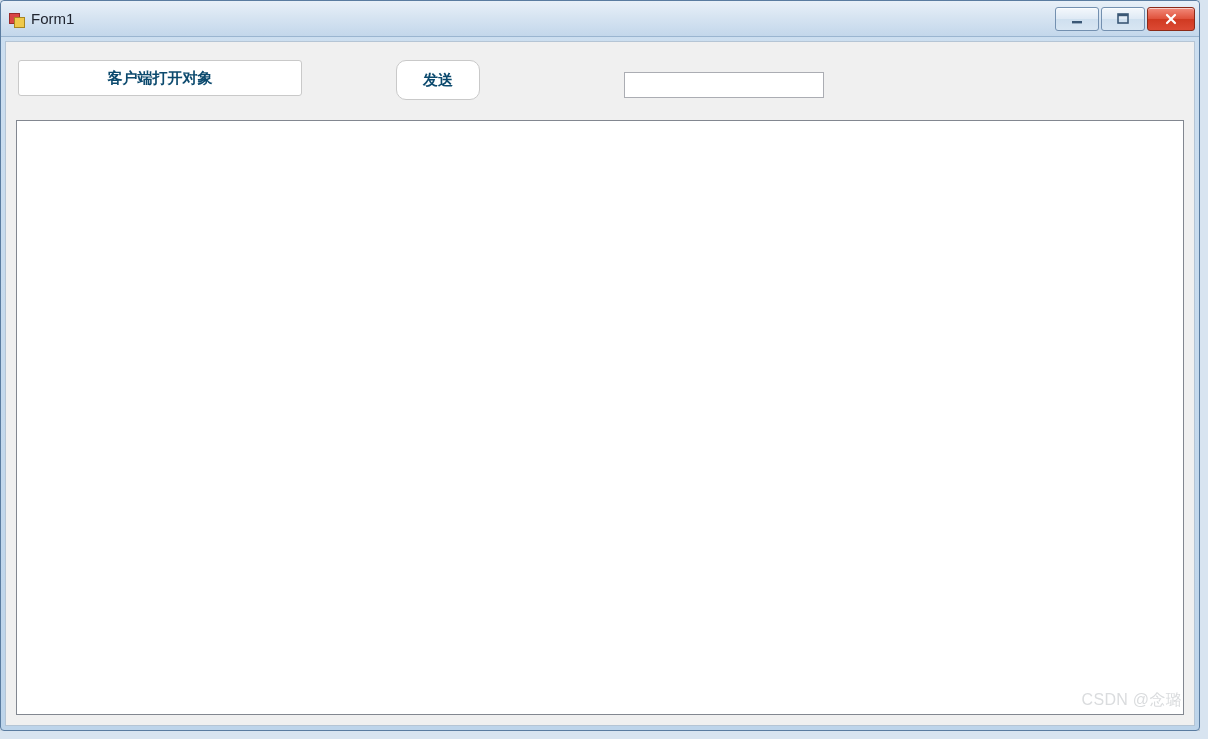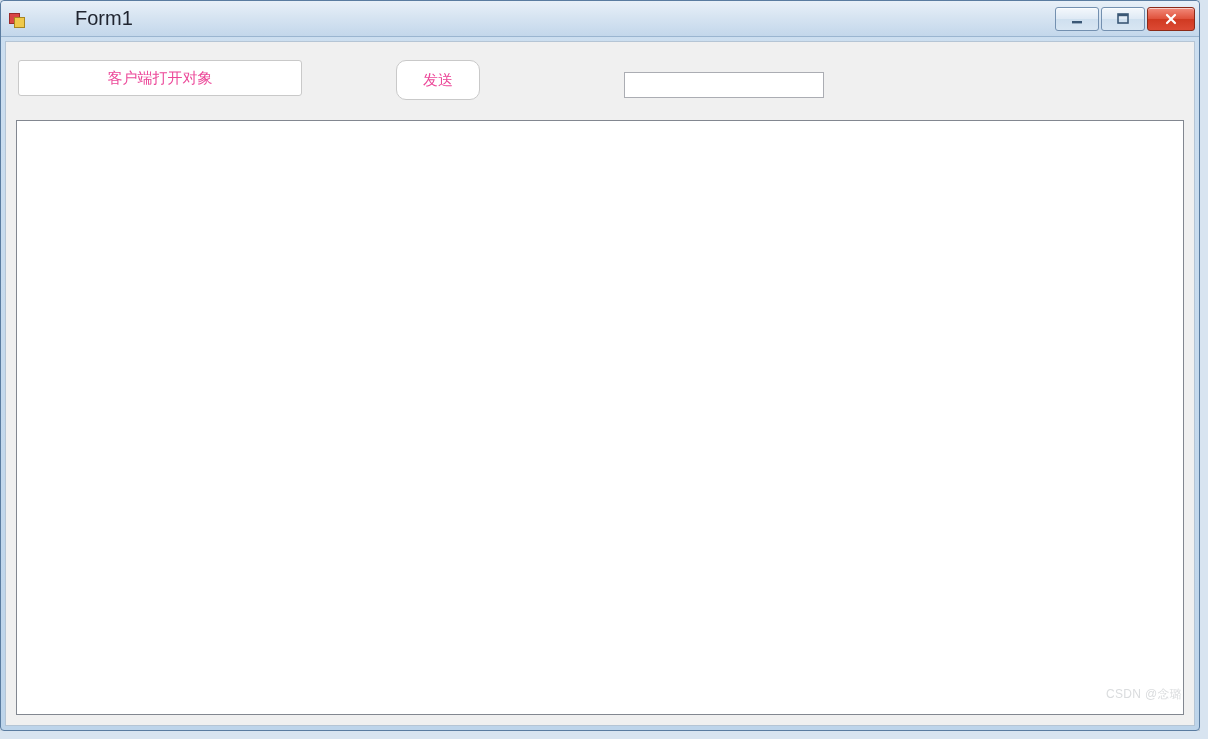--- a/index.html
+++ b/index.html
@@ -63,24 +63,23 @@
       position: absolute;
       top: 6px;
       left: 5px;
       width: 9px;
       height: 9px;
       background: #f0c94a;
       border: 1px solid #a88520;
     }
 
     .title-text {
-      font-size: 20px;
+      font-size: 15px;
       color: #202530;
       flex: 0 0 auto;
-      margin-left: 44px;
     }
 
     .title-spacer {
       flex: 1;
     }
 
     .window-controls {
       display: flex;
       gap: 2px;
     }
@@ -123,27 +122,28 @@
       top: 0;
       height: 70px;
     }
 
     .wf-button {
       position: absolute;
       background: #ffffff;
       border: 1px solid #c9c9c9;
       border-radius: 3px;
       font-size: 15px;
-      color: #ec4899;
+      color: #0c4a6e;
       cursor: pointer;
       display: flex;
       align-items: center;
       justify-content: center;
       padding: 0 6px;
       box-shadow: inset 0 1px 0 rgba(255,255,255,0.9);
+      font-weight: bold;
     }
 
     #btn-open {
       left: 12px;
       top: 18px;
       width: 284px;
       height: 36px;
     }
 
     #btn-send {
@@ -174,22 +174,22 @@
       top: 78px;
       bottom: 10px;
       background: #ffffff;
       border: 1px solid #828790;
       overflow: auto;
     }
 
     .watermark {
       position: absolute;
       right: 12px;
-      bottom: 22px;
-      font-size: 12px;
+      bottom: 14px;
+      font-size: 16px;
       color: #dadcde;
       font-family: Arial, sans-serif;
       letter-spacing: 0.3px;
       pointer-events: none;
     }
 
     .right-edge {
       position: absolute;
       right: 0;
       top: 0;

